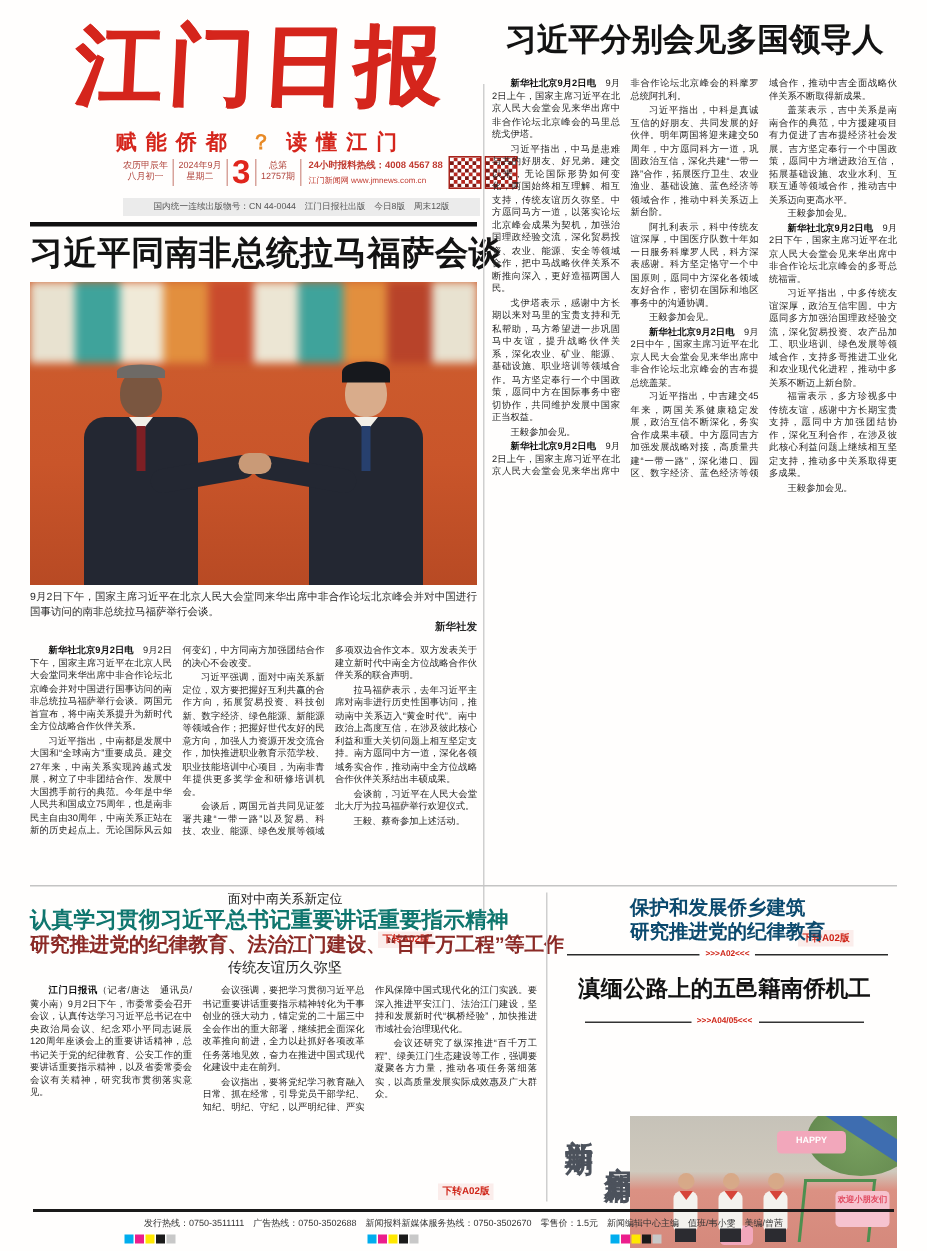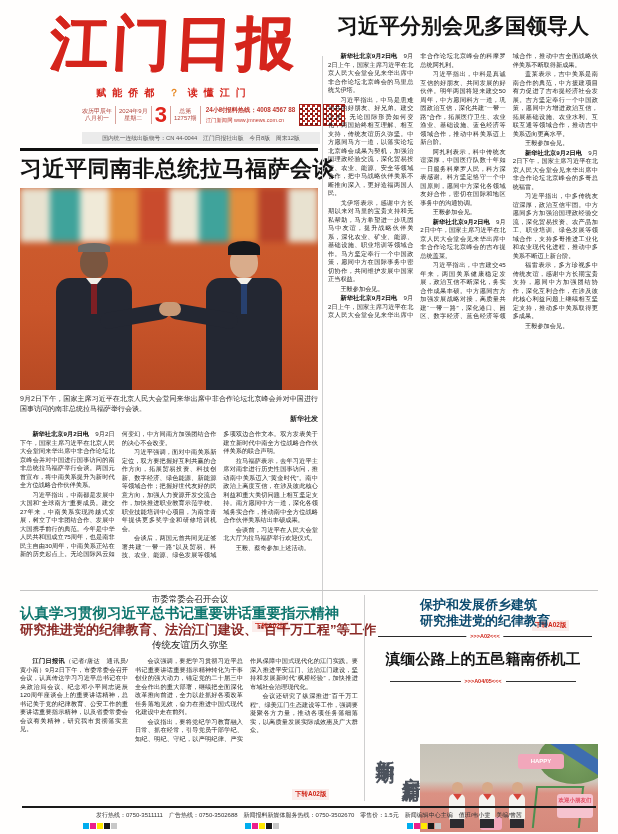--- a/index.html
+++ b/index.html
@@ -6,21 +6,21 @@
   html,body { width:618px; height:834px; overflow:hidden; background:#eceae6; }
   #page { position:relative; width:618px; height:834px; background:#fffefd;
           font-family:"Liberation Sans","DejaVu Sans",sans-serif; color:#222; }
 
   
   .mh-title { position:absolute; left:28px; top:2px; width:292px; text-align:center;
               font-family:"DejaVu Serif","Liberation Serif",serif; font-weight:bold;
               font-size:58px; line-height:82px; color:#d5251c; letter-spacing:4px;
               transform:skewX(-3deg); text-shadow:1px 1px 0 #d5251c; }
   .mh-slogan { position:absolute; left:28px; top:86px; width:292px; text-align:center;
-               font-size:10px; font-weight:bold; color:#d5251c; letter-spacing:6px; white-space:nowrap; }
+               font-size:14px; font-weight:bold; color:#d5251c; letter-spacing:6px; white-space:nowrap; }
   .mh-slogan .q { color:#e88a26; letter-spacing:0; }
   .mh-meta { position:absolute; left:82px; top:101px; width:238px; height:28px;
              display:flex; align-items:center; }
   .meta-item.two-line span { display:block; font-size:6px; line-height:7.5px; color:#b0443c;
                              white-space:nowrap; text-align:center; }
   .vdiv { width:1px; height:18px; background:#d8a39c; margin:0 3px; flex:none; }
   .day-num { font-size:22px; font-weight:bold; color:#e0251c; line-height:26px; }
   .hotline-box { display:flex; flex-direction:column; margin:0 2px; }
   .hotline-box .hl { font-size:6.3px; font-weight:bold; color:#c03a30; white-space:nowrap; }
   .hotline-box .web { font-size:5.4px; color:#c03a30; white-space:nowrap; margin-top:2px; }
@@ -246,21 +246,21 @@
       <p>王毅参加会见。</p>
       <p><b>新华社北京9月2日电</b>　9月2日下午，国家主席习近平在北京人民大会堂会见来华出席中非合作论坛北京峰会的多哥总统福雷。</p>
       <p>习近平指出，中多传统友谊深厚，政治互信牢固。中方愿同多方加强治国理政经验交流，深化贸易投资、农产品加工、职业培训、绿色发展等领域合作，支持多哥推进工业化和农业现代化进程，推动中多关系不断迈上新台阶。</p>
       <p>福雷表示，多方珍视多中传统友谊，感谢中方长期宝贵支持，愿同中方加强团结协作，深化互利合作，在涉及彼此核心利益问题上继续相互坚定支持，推动多中关系取得更多成果。</p>
       <p>王毅参加会见。</p>
     </div>
   <div class="jump jump-meetings">下转A02版</div>
 
   <div class="hdiv"></div>
 
-  <div class="kicker">市委常委会召开会议</div>
+  <div class="kicker">面对中南关系新定位</div>
   <div class="bl-h1">认真学习贯彻习近平总书记重要讲话重要指示精神</div>
   <div class="bl-h2">研究推进党的纪律教育、法治江门建设、“百千万工程”等工作</div>
   <div class="presider">传统友谊历久弥坚</div>
   <div id="committee-body" class="body-cols committee">
       <p><b>江门日报讯</b>（记者/唐达　通讯员/黄小南）9月2日下午，市委常委会召开会议，认真传达学习习近平总书记在中央政治局会议、纪念邓小平同志诞辰120周年座谈会上的重要讲话精神，总书记关于党的纪律教育、公安工作的重要讲话重要指示精神，以及省委常委会会议有关精神，研究我市贯彻落实意见。</p>
       <p>会议强调，要把学习贯彻习近平总书记重要讲话重要指示精神转化为干事创业的强大动力，锚定党的二十届三中全会作出的重大部署，继续把全面深化改革推向前进，全力以赴抓好各项改革任务落地见效，奋力在推进中国式现代化建设中走在前列。</p>
       <p>会议指出，要将党纪学习教育融入日常、抓在经常，引导党员干部学纪、知纪、明纪、守纪，以严明纪律、严实作风保障中国式现代化的江门实践。要深入推进平安江门、法治江门建设，坚持和发展新时代“枫桥经验”，加快推进市域社会治理现代化。</p>
       <p>会议还研究了纵深推进“百千万工程”、绿美江门生态建设等工作，强调要凝聚各方力量，推动各项任务落细落实，以高质量发展实际成效惠及广大群众。</p>
     </div>
   <div class="jump jump-committee">下转A02版</div>

